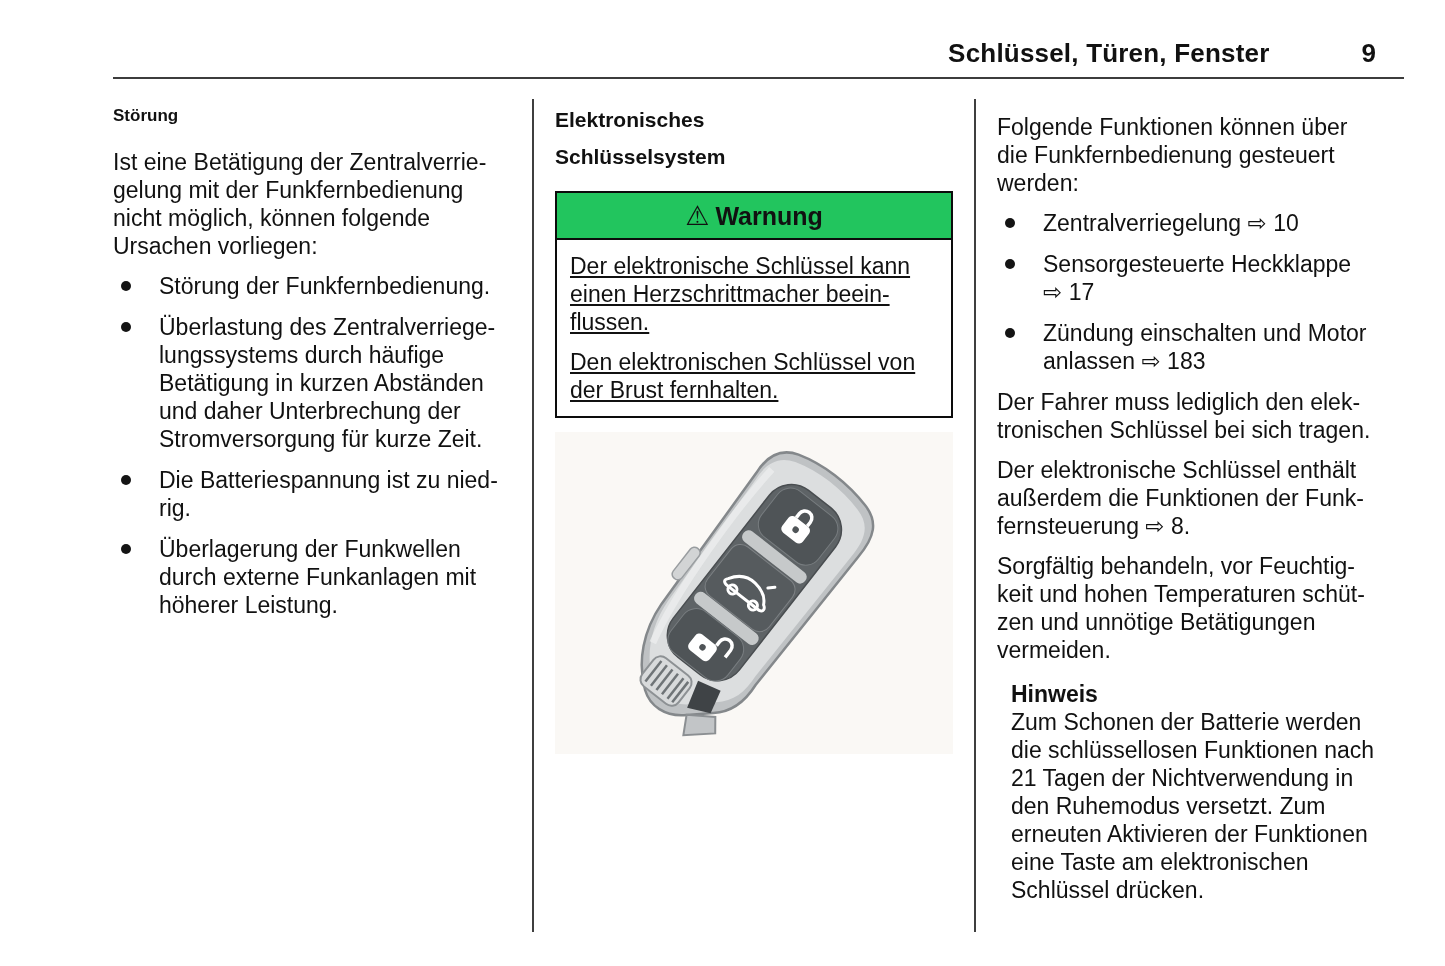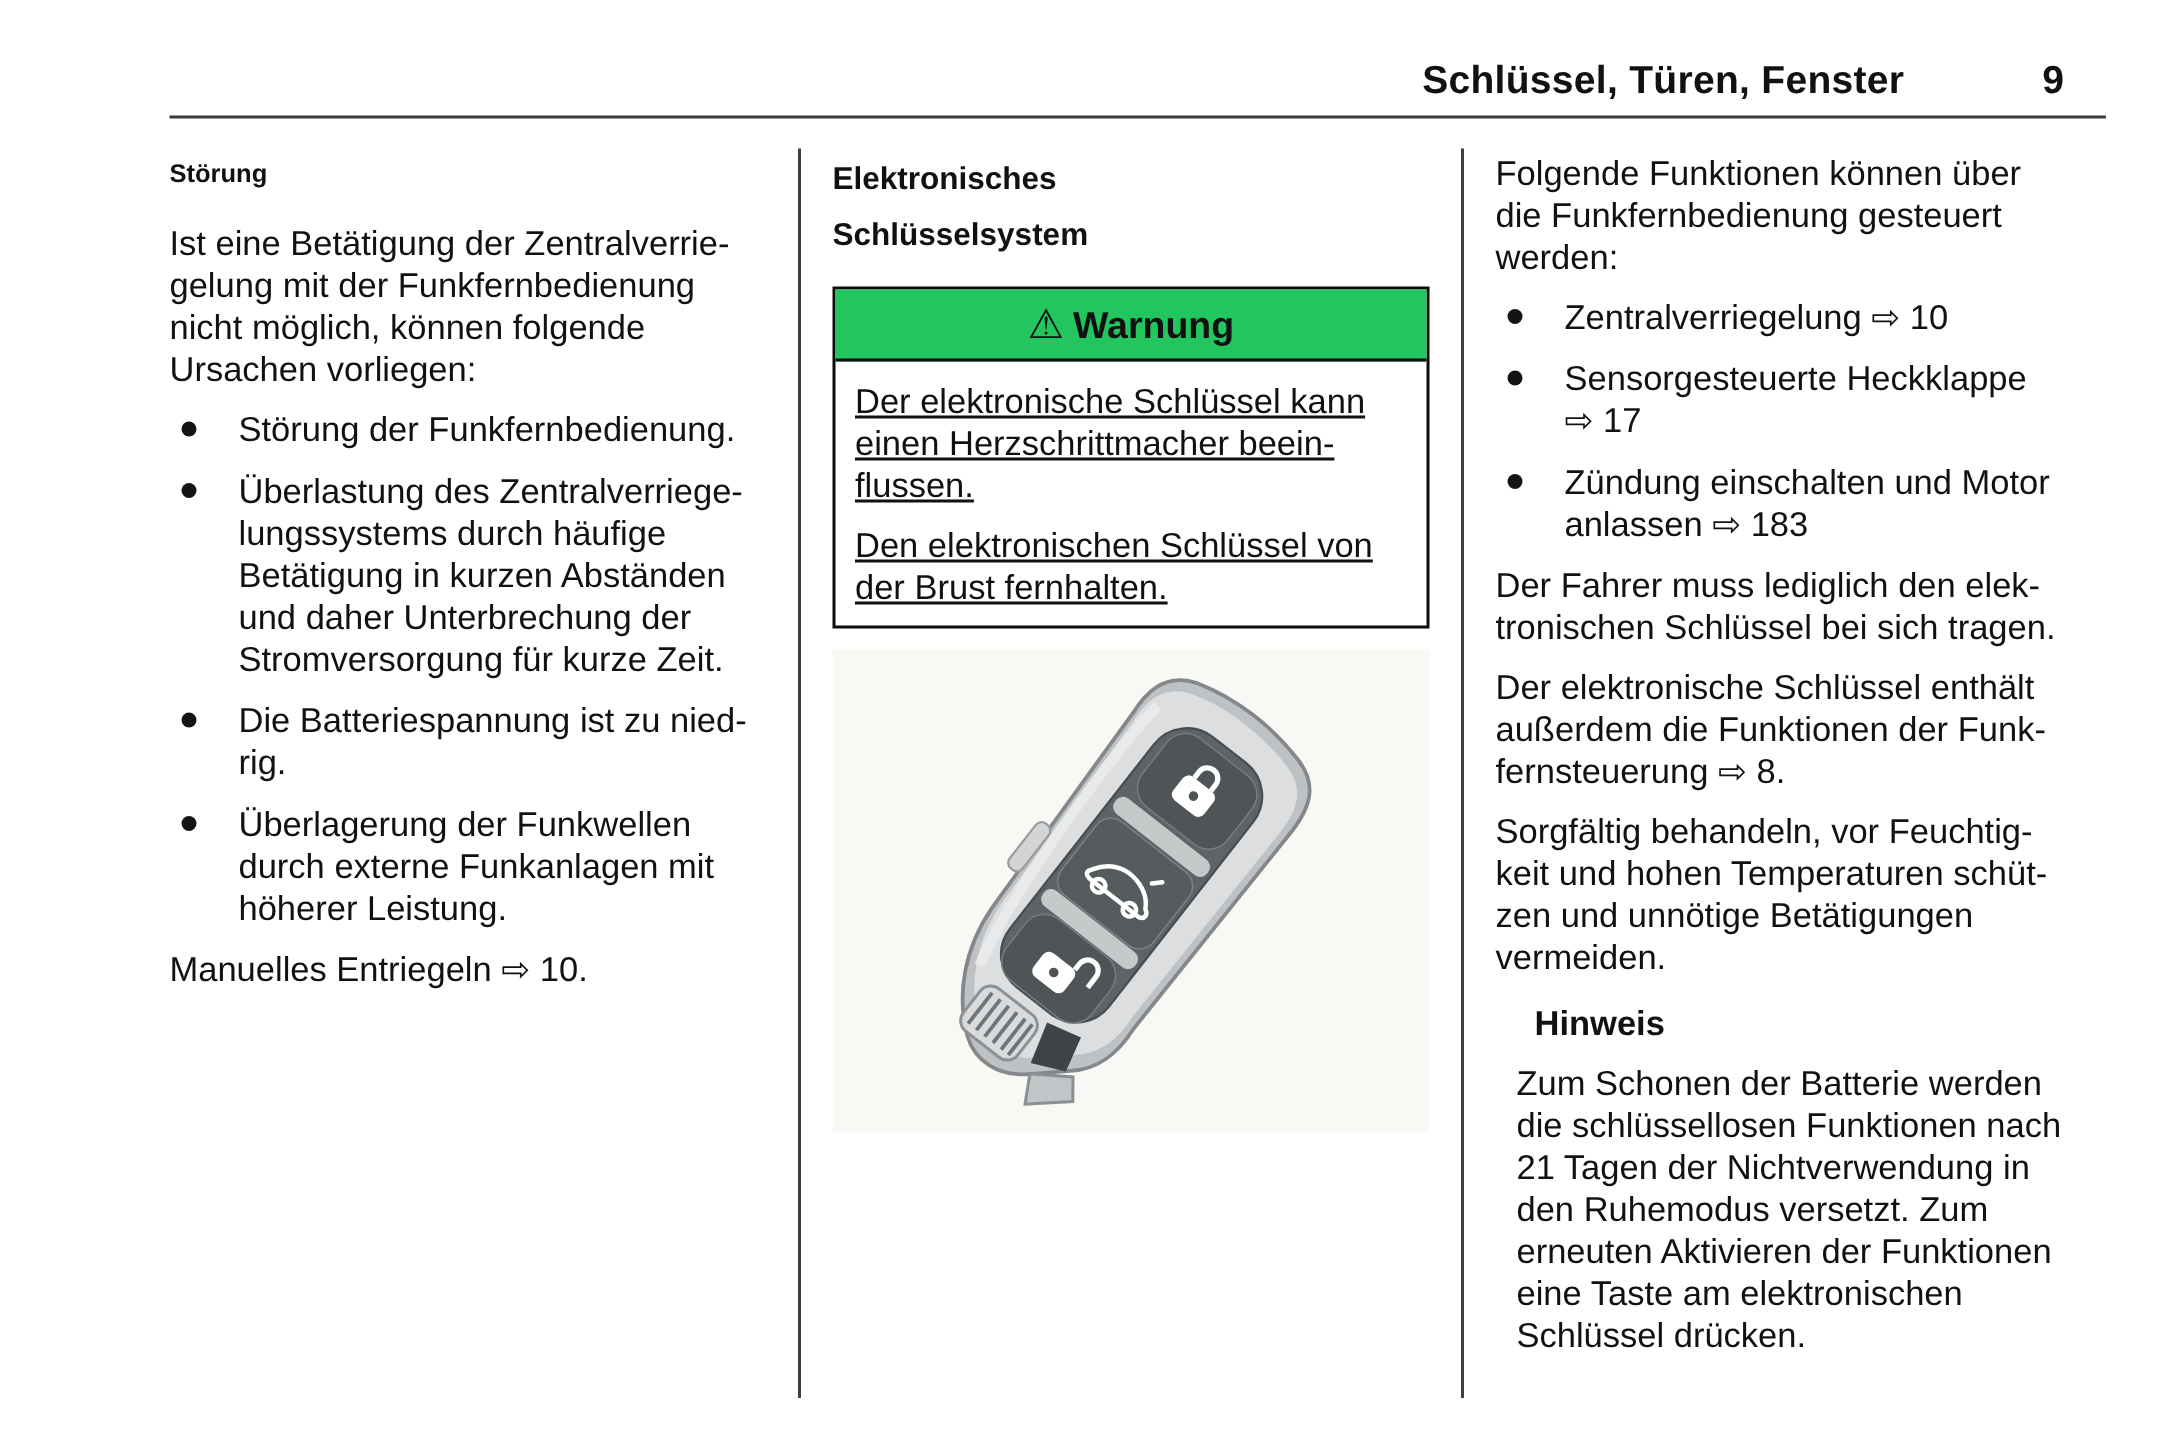--- a/index.html
+++ b/index.html
@@ -41,21 +41,21 @@
   }
   .col { width: 398px; padding-top: 22px; font-size: 23px; line-height: 28px; }
   .divider {
     width: 2px;
     height: 833px;
     margin: 20px 21px 0 21px;
     background: #3f3f3f;
     flex: none;
   }
   .pre { white-space: pre-line; }
-  p.body-par { margin: 0 0 12px 0; }
+  p.body-par { margin: 12px 0 12px 0; }
   
   .h-sub {
     font-size: 17px;
     font-weight: bold;
     margin: 0 0 17px 0;
     line-height: 30px;
   }
   .h-main {
     font-size: 21px;
     font-weight: bold;
@@ -90,21 +90,21 @@
     font-size: 25px;
     padding: 9px 0 8px 0;
   }
   .warn-icon { font-weight: normal; font-size: 27px; margin-right: 6px; }
   .warning-body { padding: 12px 13px 0 13px; text-decoration: underline; }
   .warning-body p { margin: 0 0 12px 0; }
   
   figure.keyfig { margin: 0; padding: 0; }
   
   .note-block { margin: 16px 0 0 14px; }
-  .note-heading { font-weight: bold; margin: 12px; }
+  .note-heading { font-weight: bold; margin: 0; }
 </style>
 </head>
 <body>
 
 <div class="page">
 
   <div class="header">
     <div class="header-title">Schlüssel, Türen, Fenster</div>
     <div class="header-page">9</div>
   </div>
@@ -135,21 +135,20 @@
           <span class="li-text pre">Die Batteriespannung ist zu nied-
 rig.</span>
         </li>
         <li>
           <span class="dot"></span>
           <span class="li-text pre">Überlagerung der Funkwellen
 durch externe Funkanlagen mit
 höherer Leistung.</span>
         </li>
       </ul>
-      <p class="body-par">Manuelles Entriegeln ⇨ 10.</p>
     </section>
 
     <div class="divider"></div>
 
     <section class="col">
       <h2 class="h-main pre">Elektronisches
 Schlüsselsystem</h2>
 
       <div class="warning-box">
         <div class="warning-head">

